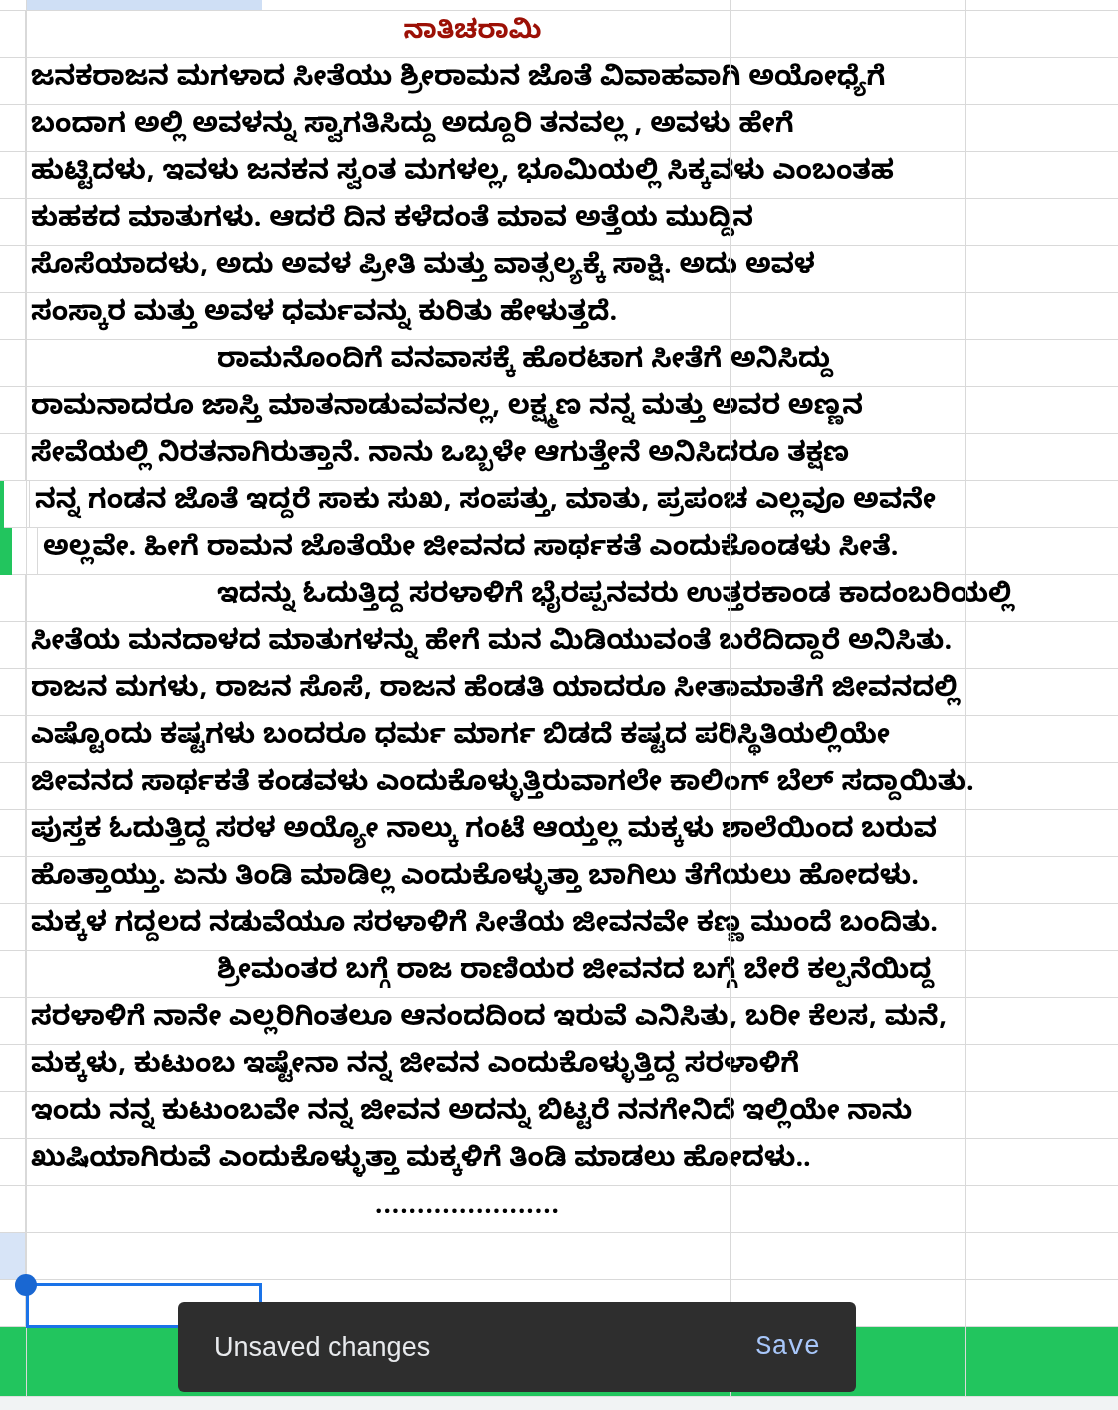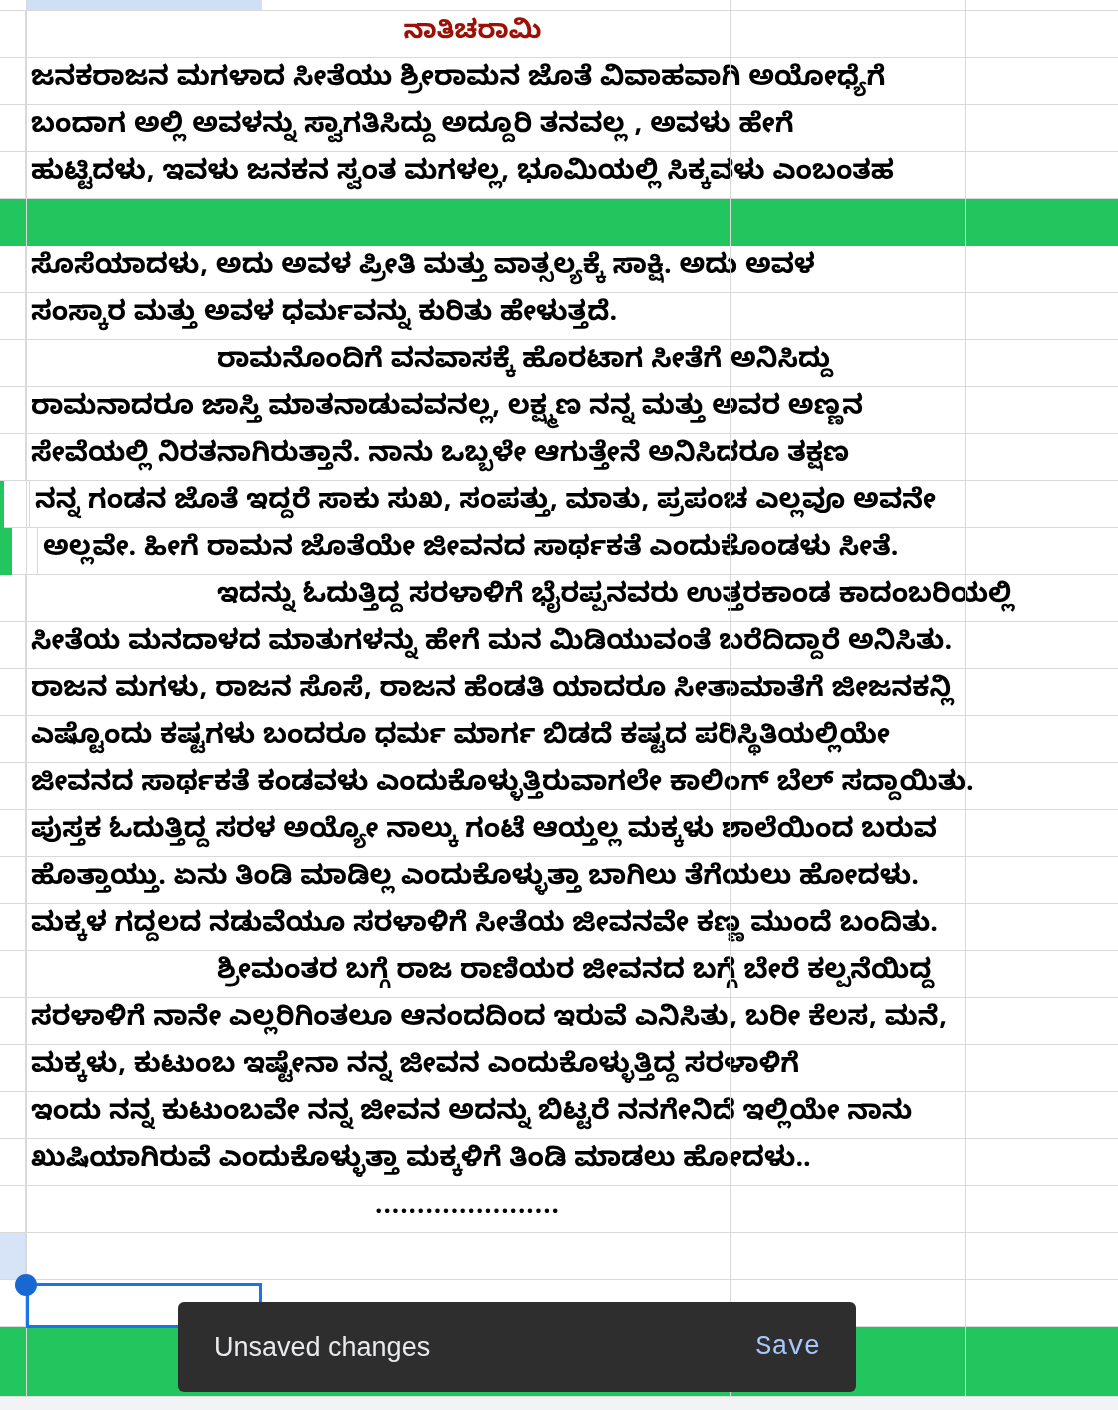--- a/index.html
+++ b/index.html
@@ -168,20 +168,24 @@
         <div class="cell-text left">ಜನಕರಾಜನ ಮಗಳಾದ ಸೀತೆಯು ಶ್ರೀರಾಮನ ಜೊತೆ ವಿವಾಹವಾಗಿ ಅಯೋಧ್ಯೆಗೆ</div>
       </div>
       <div class="row" style="position: absolute; left: 0px; top: 105px; height: 47px;">
         <div class="rowhead"></div>
         <div class="cell-text left">ಬಂದಾಗ ಅಲ್ಲಿ ಅವಳನ್ನು ಸ್ವಾಗತಿಸಿದ್ದು ಅದ್ದೂರಿ ತನವಲ್ಲ , ಅವಳು ಹೇಗೆ</div>
       </div>
       <div class="row" style="position: absolute; left: 0px; top: 152px; height: 47px;">
         <div class="rowhead"></div>
         <div class="cell-text left">ಹುಟ್ಟಿದಳು, ಇವಳು ಜನಕನ ಸ್ವಂತ ಮಗಳಲ್ಲ,  ಭೂಮಿಯಲ್ಲಿ ಸಿಕ್ಕವಳು ಎಂಬಂತಹ</div>
       </div>
+      <div class="row" style="position: absolute; left: 0px; top: 199px; height: 47px;">
+        <div class="rowhead"></div>
+        <div class="cell-text left">ಕುಹಕದ ಮಾತುಗಳು. ಆದರೆ ದಿನ ಕಳೆದಂತೆ ಮಾವ ಅತ್ತೆಯ ಮುದ್ದಿನ</div>
+      </div>
       <div class="row" style="position: absolute; left: 0px; top: 246px; height: 47px;">
         <div class="rowhead"></div>
         <div class="cell-text left">ಸೊಸೆಯಾದಳು, ಅದು ಅವಳ ಪ್ರೀತಿ ಮತ್ತು ವಾತ್ಸಲ್ಯಕ್ಕೆ ಸಾಕ್ಷಿ. ಅದು ಅವಳ</div>
       </div>
       <div class="row" style="position: absolute; left: 0px; top: 293px; height: 47px;">
         <div class="rowhead"></div>
         <div class="cell-text left">ಸಂಸ್ಕಾರ ಮತ್ತು ಅವಳ ಧರ್ಮವನ್ನು ಕುರಿತು ಹೇಳುತ್ತದೆ.</div>
       </div>
       <div class="row" style="position: absolute; left: 0px; top: 340px; height: 47px;">
         <div class="rowhead"></div>
@@ -206,21 +210,21 @@
       <div class="row" style="position: absolute; left: 0px; top: 575px; height: 47px;">
         <div class="rowhead"></div>
         <div class="cell-text indent">ಇದನ್ನು ಓದುತ್ತಿದ್ದ ಸರಳಾಳಿಗೆ ಭೈರಪ್ಪನವರು ಉತ್ತರಕಾಂಡ ಕಾದಂಬರಿಯಲ್ಲಿ</div>
       </div>
       <div class="row" style="position: absolute; left: 0px; top: 622px; height: 47px;">
         <div class="rowhead"></div>
         <div class="cell-text left">ಸೀತೆಯ ಮನದಾಳದ ಮಾತುಗಳನ್ನು ಹೇಗೆ ಮನ ಮಿಡಿಯುವಂತೆ ಬರೆದಿದ್ದಾರೆ ಅನಿಸಿತು.</div>
       </div>
       <div class="row" style="position: absolute; left: 0px; top: 669px; height: 47px;">
         <div class="rowhead"></div>
-        <div class="cell-text left">ರಾಜನ ಮಗಳು, ರಾಜನ ಸೊಸೆ, ರಾಜನ ಹೆಂಡತಿ ಯಾದರೂ ಸೀತಾಮಾತೆಗೆ ಜೀಜನಕನ್ಲಿ</div>
+        <div class="cell-text left">ರಾಜನ ಮಗಳು, ರಾಜನ ಸೊಸೆ, ರಾಜನ ಹೆಂಡತಿ ಯಾದರೂ ಸೀತಾಮಾತೆಗೆ ಜೀವನದಲ್ಲಿ</div>
       </div>
       <div class="row" style="position: absolute; left: 0px; top: 716px; height: 47px;">
         <div class="rowhead"></div>
         <div class="cell-text left">ಎಷ್ಟೊಂದು ಕಷ್ಟಗಳು ಬಂದರೂ ಧರ್ಮ ಮಾರ್ಗ ಬಿಡದೆ ಕಷ್ಟದ ಪರಿಸ್ಥಿತಿಯಲ್ಲಿಯೇ</div>
       </div>
       <div class="row" style="position: absolute; left: 0px; top: 763px; height: 47px;">
         <div class="rowhead"></div>
         <div class="cell-text left">ಜೀವನದ ಸಾರ್ಥಕತೆ ಕಂಡವಳು ಎಂದುಕೊಳ್ಳುತ್ತಿರುವಾಗಲೇ ಕಾಲಿಂಗ್ ಬೆಲ್ ಸದ್ದಾಯಿತು.</div>
       </div>
       <div class="row" style="position: absolute; left: 0px; top: 810px; height: 47px;">

